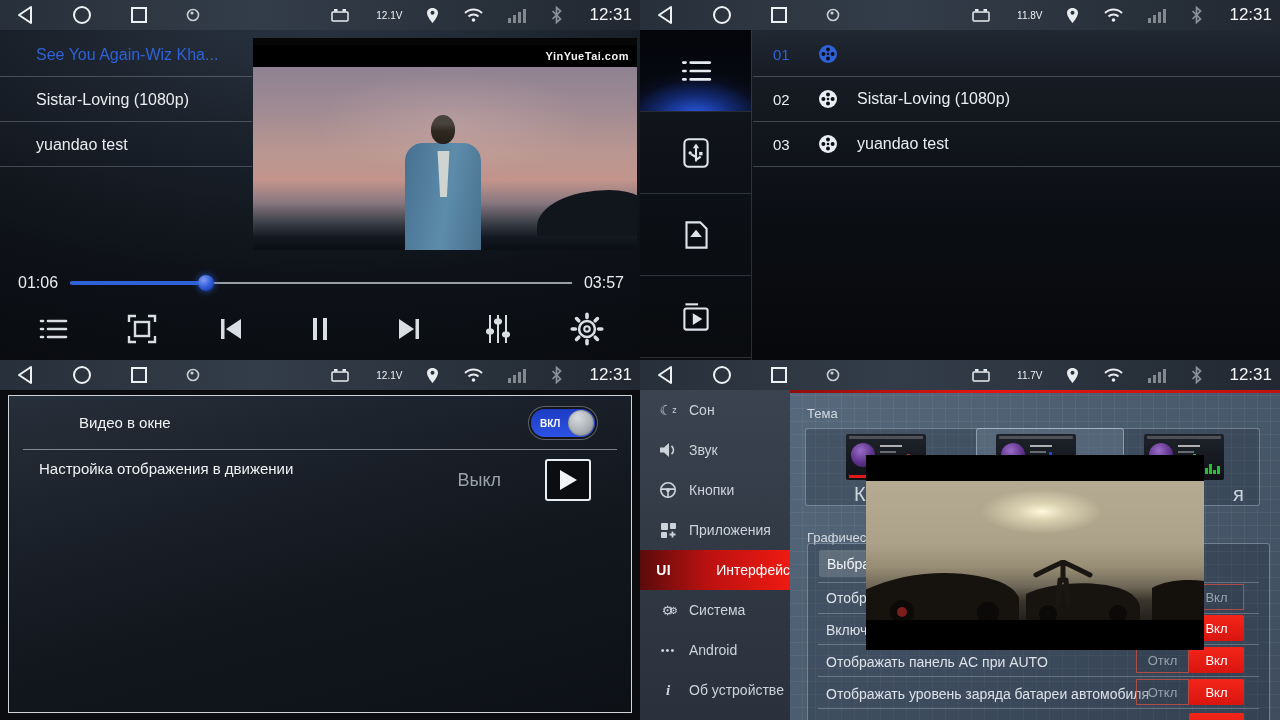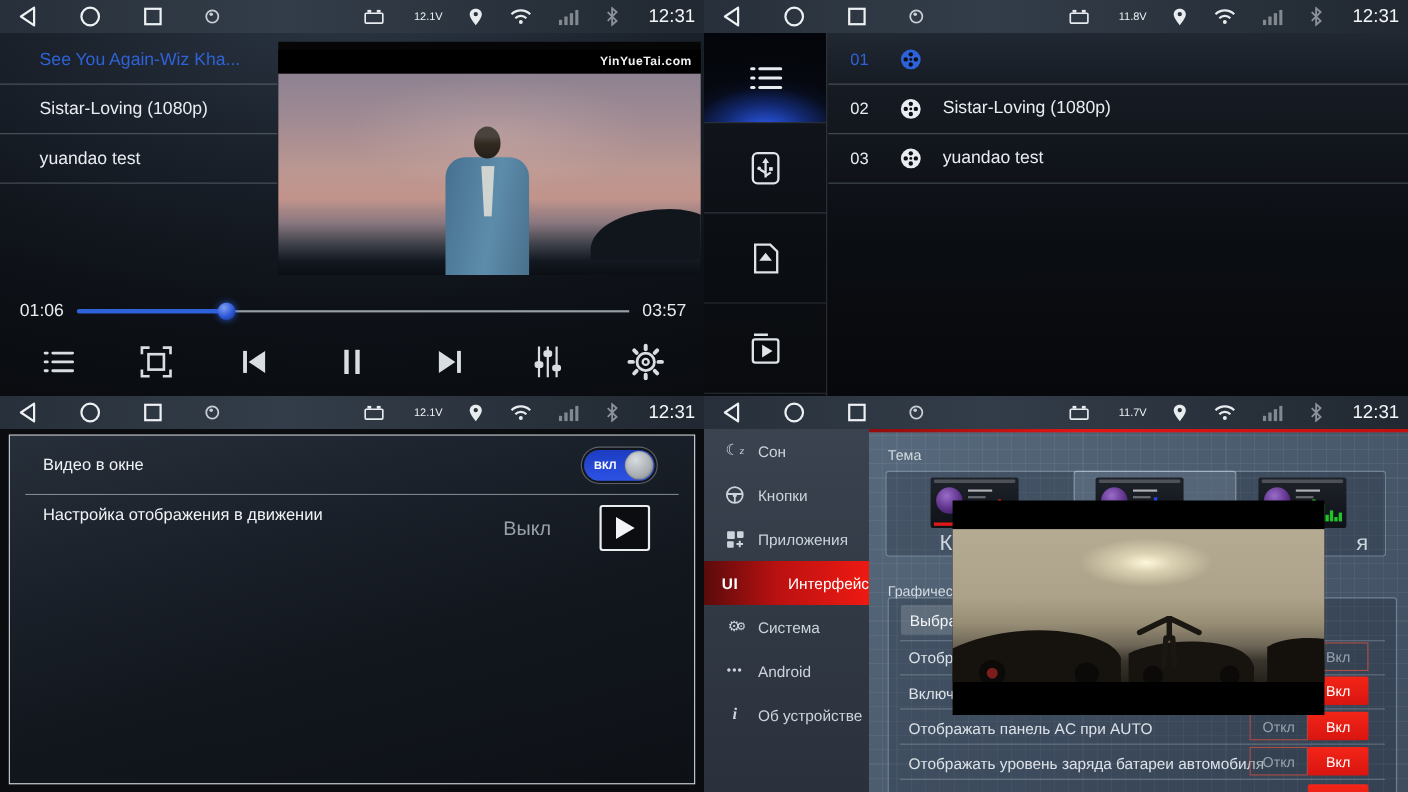--- a/index.html
+++ b/index.html
@@ -59,21 +59,21 @@
                    linear-gradient(180deg,#04050a,#070b14);}
   .browse{position:absolute;left:113px;top:32px;right:0;}
   .b-row{height:45px;display:flex;align-items:center;border-bottom:1px solid rgba(190,200,212,.28);font-size:16px;}
   .b-num{width:44px;margin-left:20px;font-size:15px;}
   .b-reel{width:22px;margin-right:18px;display:flex;}
   .b-row.active{color:#2e62d9;}
 
   
   .panel{position:absolute;left:8px;top:35px;right:8px;bottom:7px;border:1px solid rgba(228,233,238,.9);
          background:linear-gradient(165deg,#272f3a 0%,#1a2029 32%,#12171e 58%,#0d1116 100%);}
-  .vs-row1{position:relative;height:53px;display:flex;align-items:center;}
+  .vs-row1{position:relative;height:53px;display:flex;align-items:center;padding-left:40px;}
   .vs-label{margin-left:30px;font-size:15px;color:#f0f3f6;}
   .toggle{position:absolute;right:36px;top:13px;width:64px;height:28px;border-radius:15px;
           background:linear-gradient(180deg,#1c3cc2,#2d52e4);box-shadow:0 0 0 2px #12161c,0 0 0 3px rgba(255,255,255,.30);
           display:flex;align-items:center;}
   .tg-txt{font-size:10px;font-weight:bold;color:#fff;margin-left:9px;}
   .tg-knob{position:absolute;right:1px;top:1px;width:26px;height:26px;border-radius:50%;
            background:radial-gradient(circle at 38% 30%,#d8dcdf,#a9aeb3 60%,#81868b 100%);box-shadow:inset 0 0 2px rgba(0,0,0,.5);}
   .vs-div{height:1px;background:rgba(205,213,220,.55);margin:0 14px;}
   .vs-row2{position:relative;height:64px;}
   .vs-title{position:absolute;left:30px;top:10px;font-size:15px;color:#f0f3f6;}
@@ -587,20 +587,29 @@
     <div class="set-side">
       <div class="m-item">
         <span class="m-ic glyph">
             <span>☾</span>
             <sup style="font-size:8px;">z</sup>
           </span>
         <span>Сон</span>
       </div>
       <div class="m-item">
         <span class="m-ic">
+            <svg width="18" height="16" viewBox="0 0 18 16">
+              <path d="M1 5.5 h4 l5 -4.5 v14 l-5 -4.5 h-4 Z" fill="#ccd3da"></path>
+              <path d="M12.5 4 a5 5 0 0 1 0 8" fill="none" stroke="#ccd3da" stroke-width="1.6"></path>
+            </svg>
+          </span>
+        <span>Звук</span>
+      </div>
+      <div class="m-item">
+        <span class="m-ic">
             <svg width="18" height="18" viewBox="0 0 20 20" fill="none" stroke="#ccd3da" stroke-width="1.8">
               <circle cx="10" cy="10" r="8"></circle>
               <path d="M2.3 9 h15.4 M10 11 v7"></path>
               <circle cx="10" cy="10" r="2.2" fill="#ccd3da" stroke="none"></circle>
             </svg>
           </span>
         <span>Кнопки</span>
       </div>
       <div class="m-item">
         <span class="m-ic">

